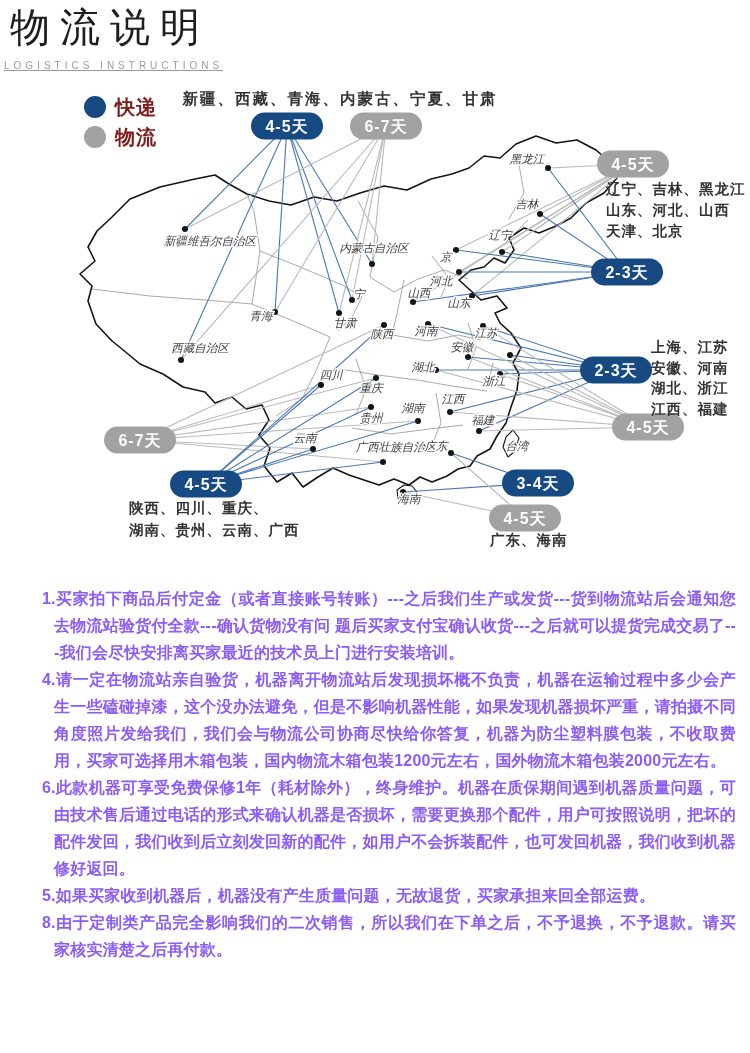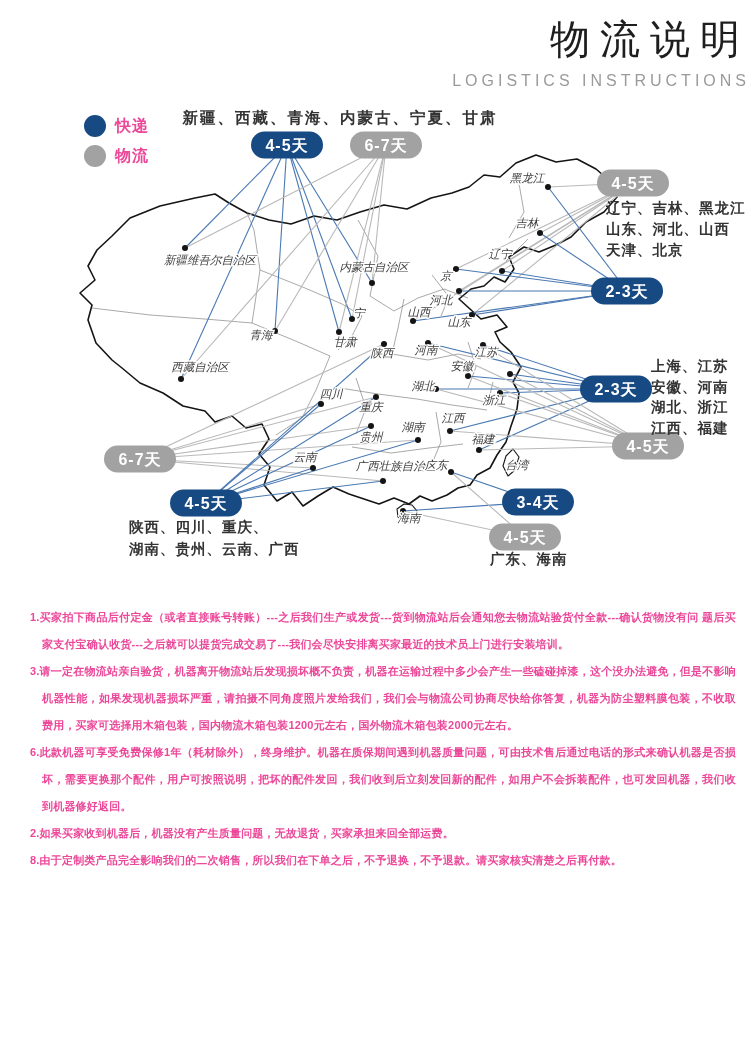--- a/index.html
+++ b/index.html
@@ -1,41 +1,41 @@
 <!DOCTYPE html>
 <html><head>
 <meta charset="utf-8">
 <style>
   html,body{margin:0;padding:0;background:#fff;}
   .page{position:relative;width:750px;height:1053px;background:#fff;overflow:hidden;
         font-family:"Liberation Sans",sans-serif;}
   
-  .hdr{text-align:right;padding-top:12px;}
+  .hdr{text-align:left;}
   .hdr .title{font-size:40px;font-weight:500;color:#1e1e1e;letter-spacing:10px;text-indent:10px;}
-  .hdr .subtitle{margin-top:5px;font-size:16px;color:#9a9a9a;letter-spacing:4px;text-indent:4px;}
+  .hdr .subtitle{margin-top:5px;font-size:10px;color:#9a9a9a;letter-spacing:4px;text-indent:4px;text-decoration:underline;}
   
   .map-section{position:relative;width:750px;height:492px;margin-top:2px;}
   svg{display:block;}
   .legend{position:absolute;left:84px;top:19px;}
   .legend-row{display:flex;align-items:center;height:30px;}
   .legend-dot{width:22px;height:22px;border-radius:50%;margin-right:9px;flex:0 0 auto;}
-  .legend-label{font-size:16px;color:#ec4899;font-weight:600;letter-spacing:1px;}
+  .legend-label{font-size:20px;color:#7f1d1d;font-weight:600;letter-spacing:1px;}
   .prov-label{font-family:"Liberation Serif",serif;font-style:italic;font-size:11.5px;
               fill:#3d3d3d;stroke:#ffffff;stroke-width:2.5px;paint-order:stroke;}
   .badge-text{font-family:"Liberation Sans",sans-serif;font-weight:bold;font-size:16px;
               fill:#ffffff;letter-spacing:1px;}
   .group-label{font-family:"Liberation Sans",sans-serif;font-weight:600;font-size:14.5px;
                fill:#333;letter-spacing:1px;}
   .group-label.big{font-size:15.5px;letter-spacing:2px;}
   .outline{fill:none;stroke:#151515;stroke-width:1.6;stroke-linejoin:round;}
   .inner{fill:none;stroke:#6d6d6d;stroke-width:0.7;stroke-linejoin:round;opacity:.85;}
   
   .terms{margin:20px 14px 0 30px;}
-  .term{font-size:11px;line-height:27px;color:#ec4899;font-weight:600;
-        padding-left:12px;text-indent:-12px;letter-spacing:.2px;text-align:justify;}
+  .term{font-size:16px;line-height:27px;color:#8b5cf6;font-weight:600;
+        padding-left:12px;text-indent:-12px;letter-spacing:.2px;text-align:justify;margin-left:12px;}
 </style>
 </head>
 <body>
 
 <div class="page">
 
   <div class="hdr">
     <div class="title">物流说明</div>
     <div class="subtitle">LOGISTICS INSTRUCTIONS</div>
   </div>
@@ -232,19 +232,19 @@
       </div>
       <div class="legend-row">
         <span class="legend-dot" id="legend-dot-logistics" style="background: rgb(162, 162, 162);"></span>
         <span class="legend-label">物流</span>
       </div>
     </div>
   </div>
 
   <div class="terms" id="terms">
       <div class="term">1.买家拍下商品后付定金（或者直接账号转账）---之后我们生产或发货---货到物流站后会通知您去物流站验货付全款---确认货物没有问 题后买家支付宝确认收货---之后就可以提货完成交易了---我们会尽快安排离买家最近的技术员上门进行安装培训。</div>
-      <div class="term">3.请一定在物流站亲自验货，机器离开物流站后发现损坏概不负责，机器在运输过程中多少会产生一些磕碰掉漆，这个没办法避免，但是不影响机器性能，如果发现机器损坏严重，请拍摄不同角度照片发给我们，我们会与物流公司协商尽快给你答复，机器为防尘塑料膜包装，不收取费用，买家可选择用木箱包装，国内物流木箱包装1200元左右，国外物流木箱包装2000元左右。</div>
+      <div class="term">4.请一定在物流站亲自验货，机器离开物流站后发现损坏概不负责，机器在运输过程中多少会产生一些磕碰掉漆，这个没办法避免，但是不影响机器性能，如果发现机器损坏严重，请拍摄不同角度照片发给我们，我们会与物流公司协商尽快给你答复，机器为防尘塑料膜包装，不收取费用，买家可选择用木箱包装，国内物流木箱包装1200元左右，国外物流木箱包装2000元左右。</div>
       <div class="term">6.此款机器可享受免费保修1年（耗材除外），终身维护。机器在质保期间遇到机器质量问题，可由技术售后通过电话的形式来确认机器是否损坏，需要更换那个配件，用户可按照说明，把坏的配件发回，我们收到后立刻发回新的配件，如用户不会拆装配件，也可发回机器，我们收到机器修好返回。</div>
-      <div class="term">2.如果买家收到机器后，机器没有产生质量问题，无故退货，买家承担来回全部运费。</div>
+      <div class="term">5.如果买家收到机器后，机器没有产生质量问题，无故退货，买家承担来回全部运费。</div>
       <div class="term">8.由于定制类产品完全影响我们的二次销售，所以我们在下单之后，不予退换，不予退款。请买家核实清楚之后再付款。</div>
     </div>
 
 </div>
 
 </body></html>

